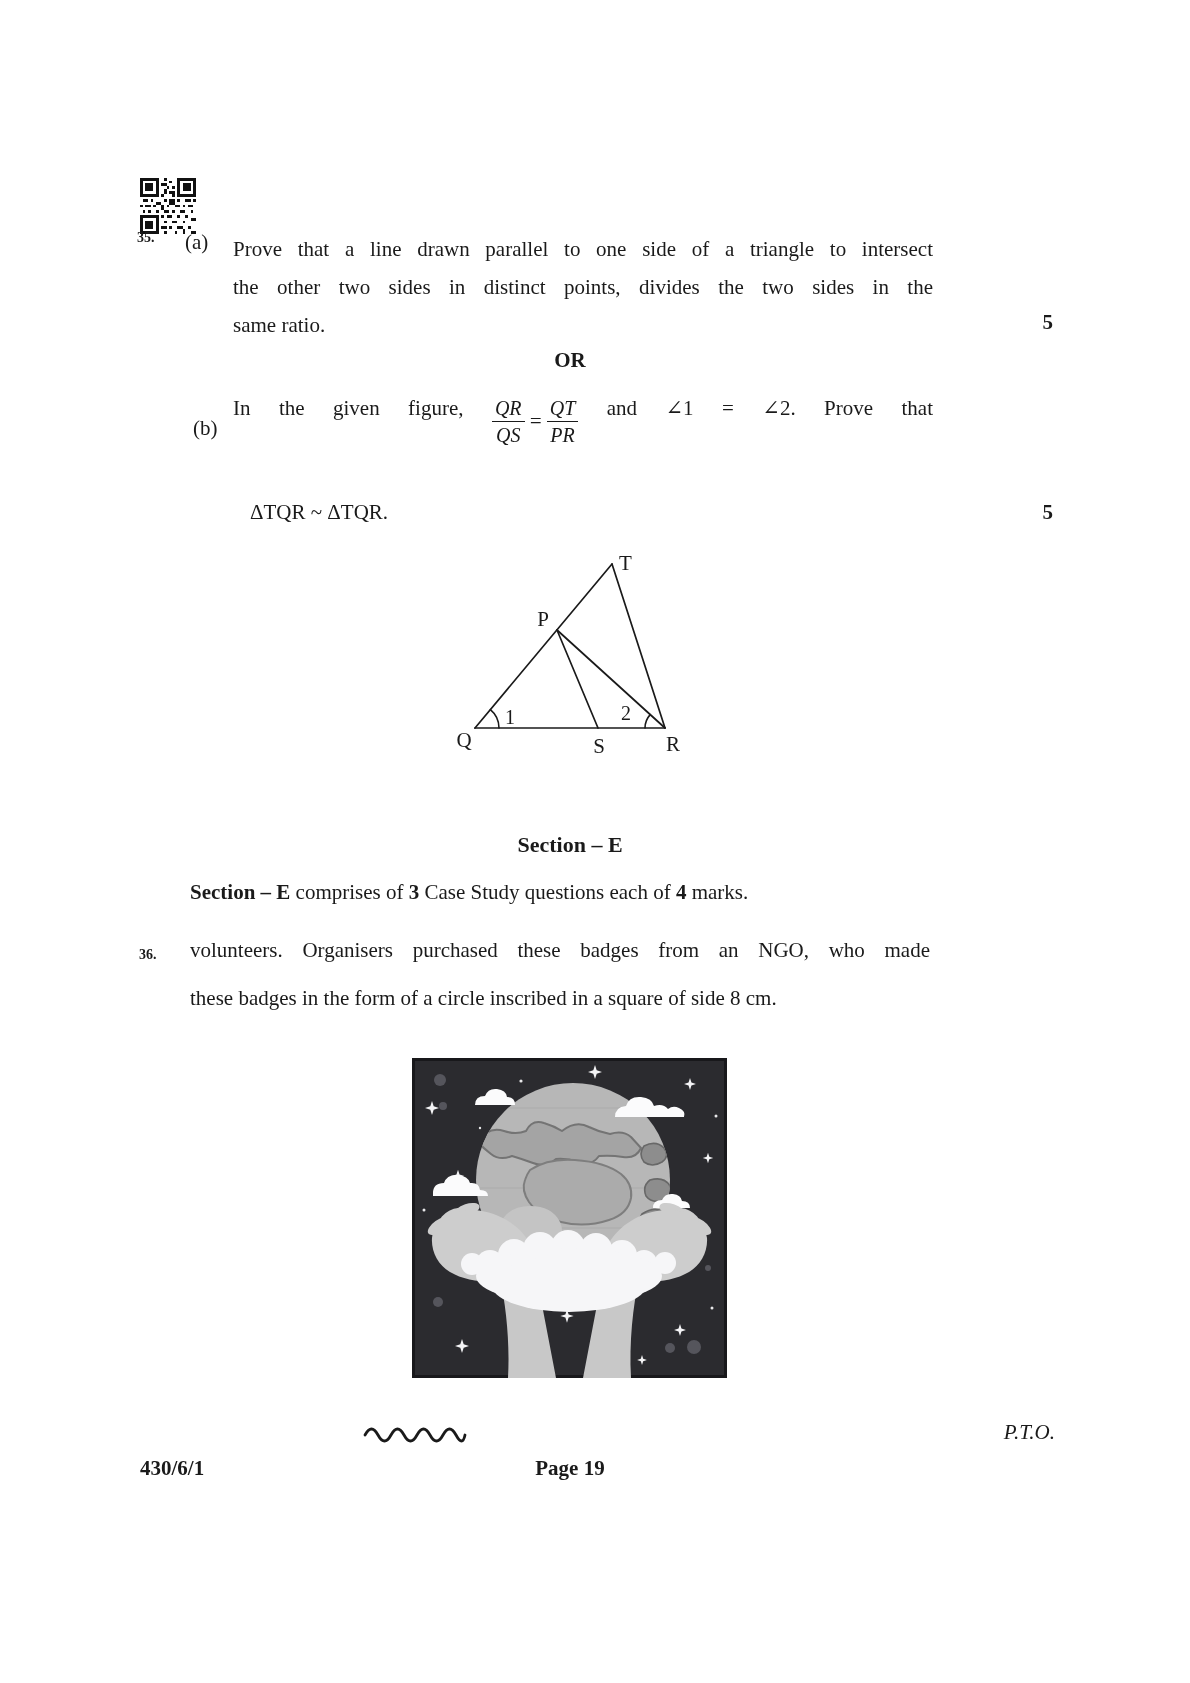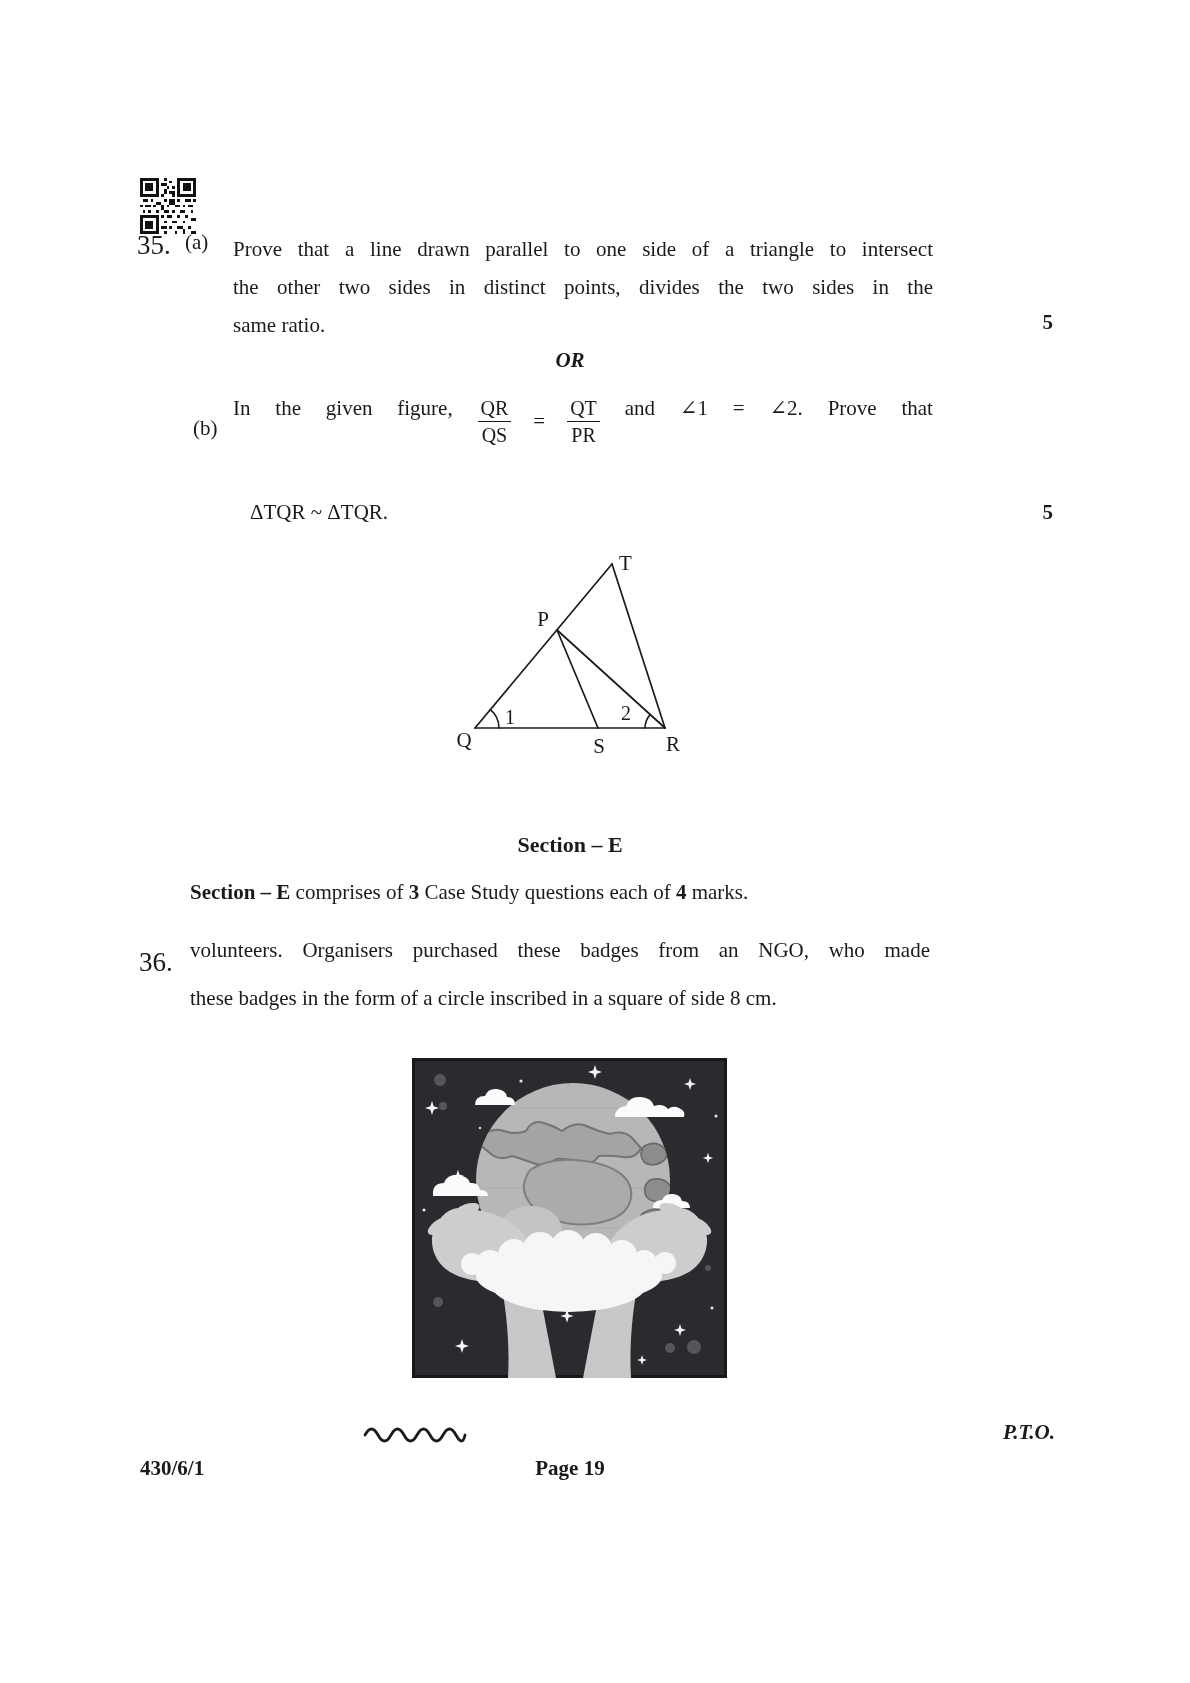--- a/index.html
+++ b/index.html
@@ -11,39 +11,39 @@
     color:#1a1a1a;
     font-size:21px;
     overflow:hidden;
   }
   .abs{position:absolute;}
   .jline{
     text-align:justify;
     text-align-last:justify;
     text-justify:inter-word;
   }
-  .qnum{font-size:27px;}
+  .qnum{font-size:14px;font-weight:bold;}
   .marks{font-weight:bold;}
   .bold{font-weight:bold;}
   
   .q35-lines{position:absolute;left:96px;top:0;width:700px;line-height:38px;}
-  .or-row{width:1140px;text-align:center;font-weight:bold;font-style:italic;}
+  .or-row{width:1140px;text-align:center;font-weight:bold;}
   .b-row{
     display:flex;justify-content:space-between;align-items:flex-start;
     width:700px;
   }
-  .frac-group{display:inline-flex;align-items:center;gap:22px;}
+  .frac-group{display:inline-flex;align-items:center;gap:4px;font-style:italic;}
   .frac{display:inline-flex;flex-direction:column;align-items:center;font-size:20px;line-height:1.2;}
   .frac .num{border-bottom:1.6px solid #1a1a1a;padding:0 3px 1px 3px;}
   .frac .den{padding-top:1px;}
   
   .center-row{width:1140px;text-align:center;}
   .q36-lines{line-height:48px;}
   .footer-text{font-weight:bold;margin-top:36px;}
-  .pto{font-weight:bold;font-style:italic;}
+  .pto{font-weight:normal;font-style:italic;}
   svg text{font-family:"Liberation Serif","DejaVu Serif",serif;}
 </style>
 </head>
 <body>
 
 <div class="page">
 
   <div class="abs" style="left:140px;top:178px;width:56px;height:56px;">
     <svg width="56" height="56" viewBox="0 0 21 21" shape-rendering="crispEdges">
       <rect x="0" y="0" width="21" height="21" fill="#ffffff"></rect>

